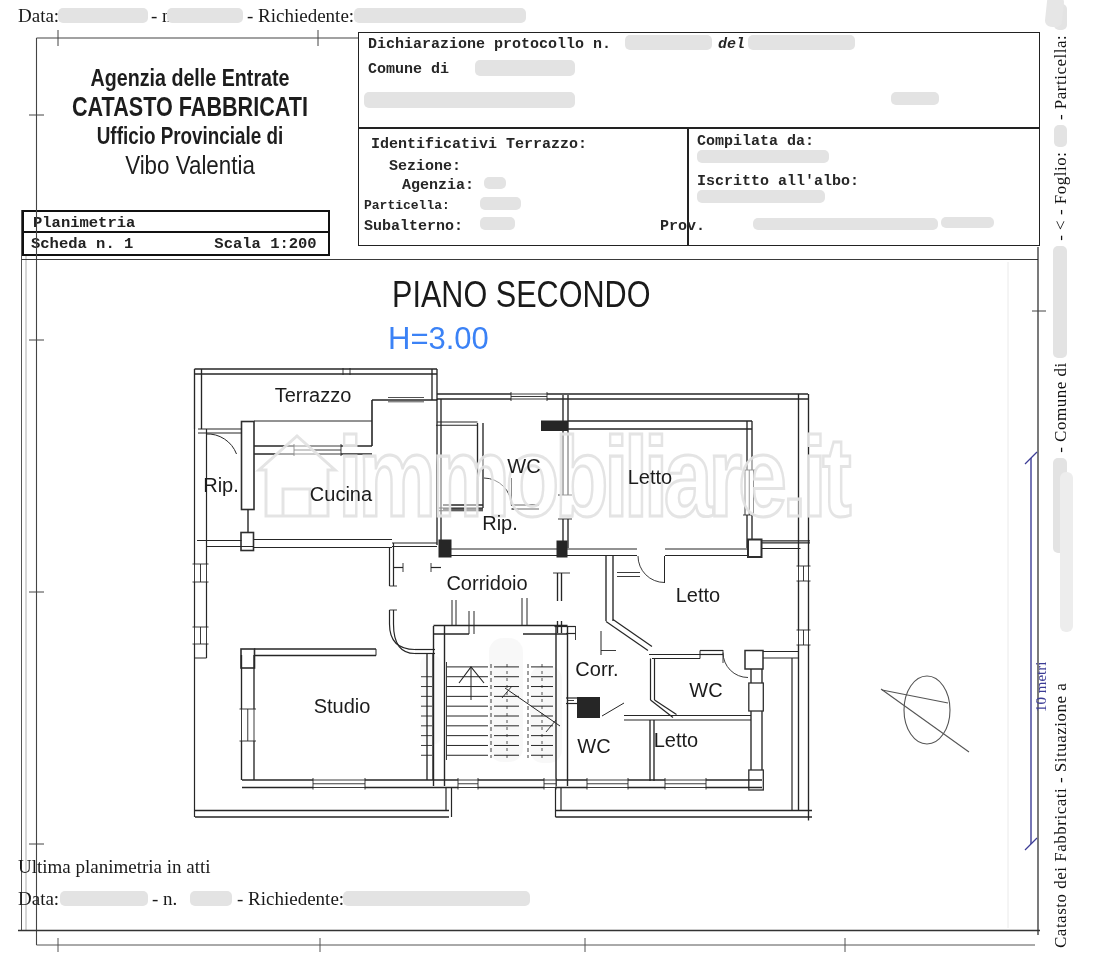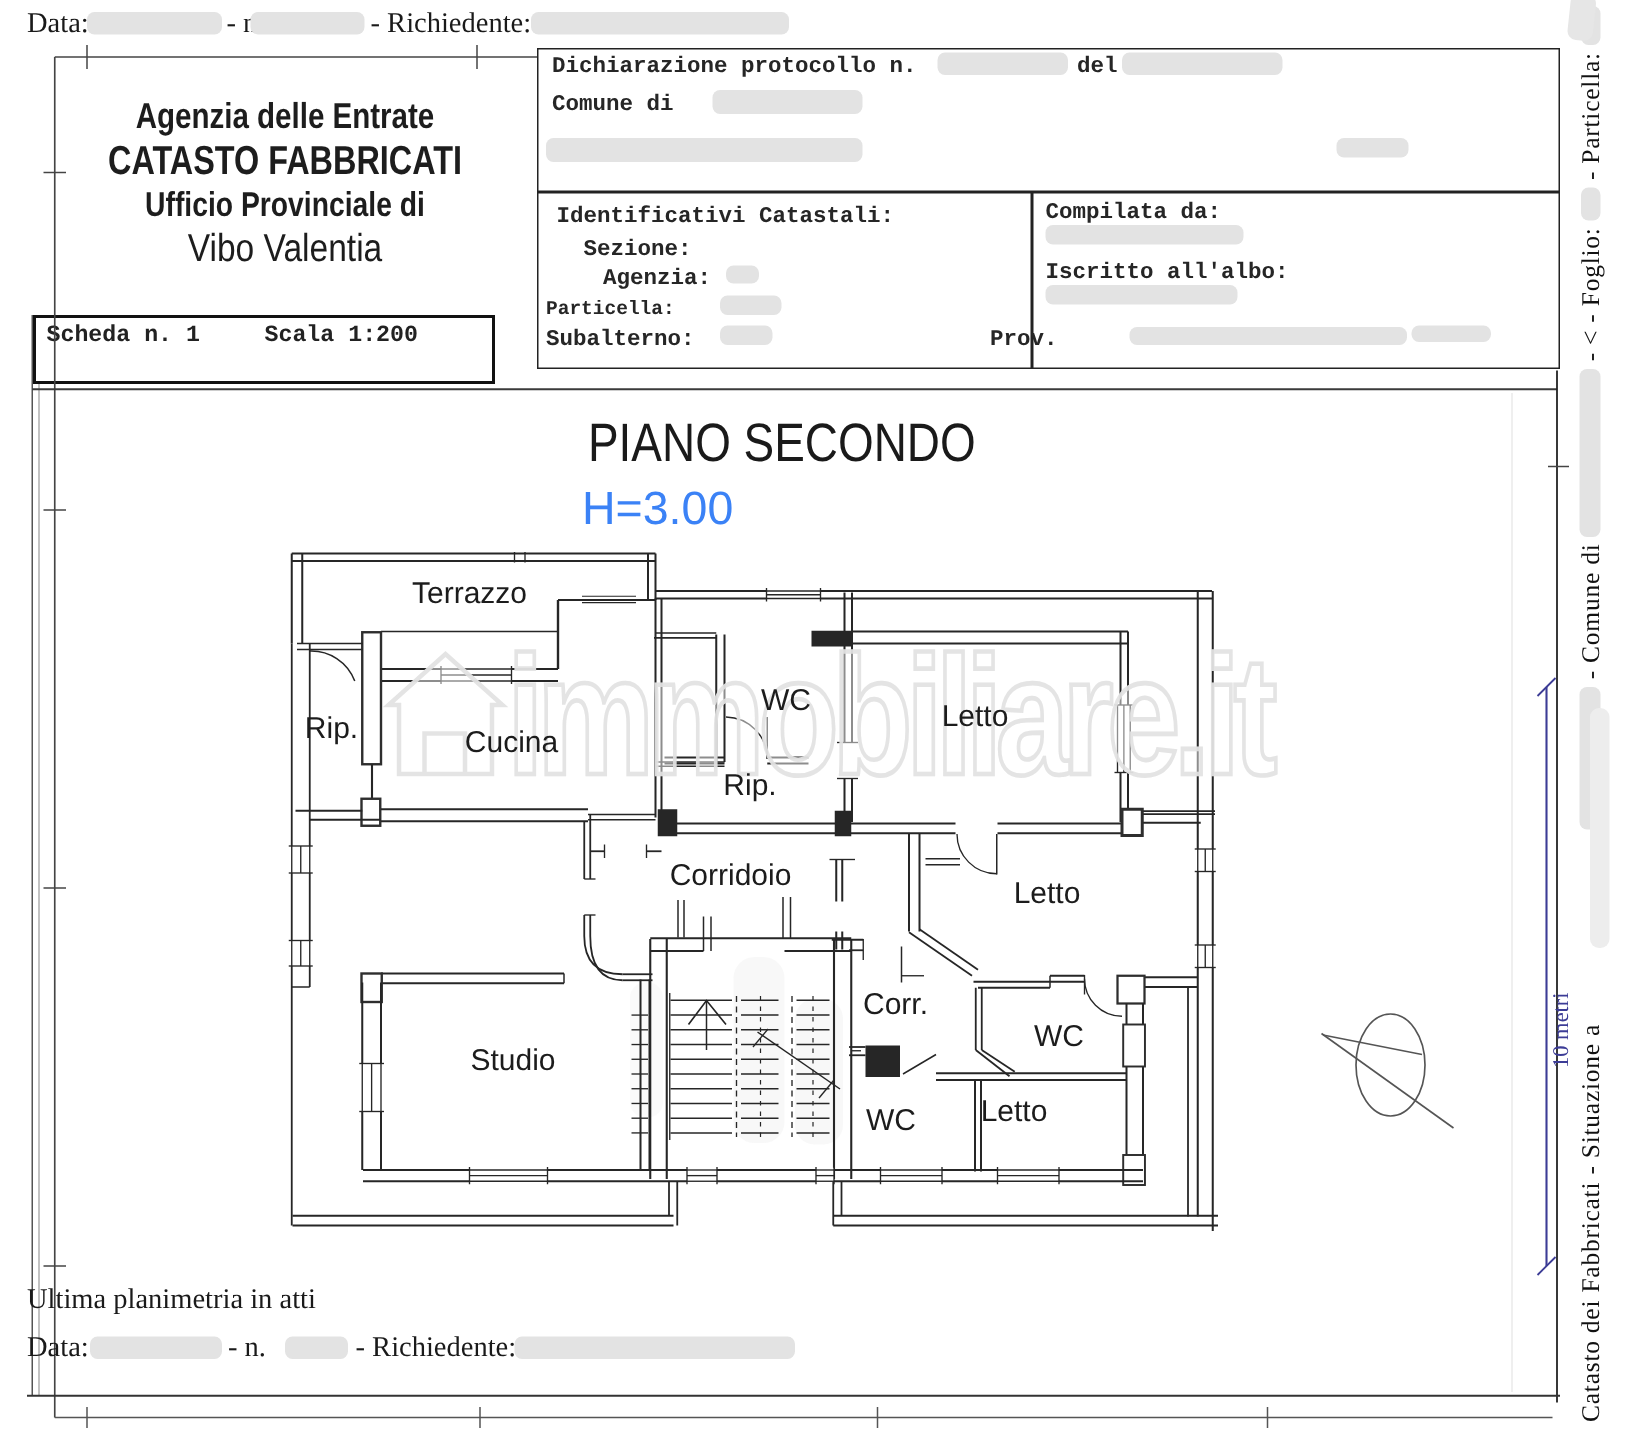--- a/index.html
+++ b/index.html
@@ -7,34 +7,35 @@
     <div style="position:absolute;left:167px;top:8px;width:76px;height:15px;background:#e3e3e3;border-radius:5px"></div>
     <div style="position:absolute;left:247px;top:5px;font-family:'Liberation Serif',serif;font-size:19px;color:#1a1a1a;white-space:nowrap;">- Richiedente:</div>
     <div style="position:absolute;left:354px;top:8px;width:172px;height:15px;background:#e3e3e3;border-radius:5px"></div>
     <div style="position:absolute;left:40px;top:64px;width:300px;text-align:center;font-family:'Liberation Sans',sans-serif;font-weight:bold;color:#1d1d1d;">
       <div style="font-size:24px;transform:scaleX(0.82);letter-spacing:0px;">Agenzia delle Entrate</div>
       <div style="font-size:27px;margin-top:0px;transform:scaleX(0.80);">CATASTO FABBRICATI</div>
       <div style="font-size:23px;margin-top:0px;transform:scaleX(0.82);">Ufficio Provinciale di</div>
       <div style="font-size:26px;margin-top:0px;font-weight:500;transform:scaleX(0.86);">Vibo Valentia</div>
     </div>
     <div style="position:absolute;left:22px;top:210px;width:308px;height:46px;border:2.5px solid #111;background:#fff;">
-      <div style="font-family:'Liberation Mono',monospace;font-size:15.5px;font-weight:bold;color:#222;padding:2px 0 0 7px;">Scheda n. 1<span style="margin-left:43px;">Scala 1:200</span></div>
+      <div style="font-family:'Liberation Mono',monospace;font-size:15.5px;font-weight:bold;color:#222;padding:2px 0 0 9px;height:21px;border-bottom:2px solid #111;">Planimetria</div>
+      <div style="font-family:'Liberation Mono',monospace;font-size:15.5px;font-weight:bold;color:#222;padding:2px 0 0 7px;">Scheda n. 1<span style="margin-left:81px;">Scala 1:200</span></div>
     </div>
     <div style="position:absolute;left:358px;top:32px;width:682px;height:214px;border:1.5px solid #222;background:#fff;"></div>
     <div style="position:absolute;left:358px;top:127px;width:682px;height:1.5px;background:#222;"></div>
     <div style="position:absolute;left:687px;top:128px;width:1.5px;height:118px;background:#222;"></div>
     <div style="position:absolute;left:368px;top:36px;font-family:'Liberation Mono',monospace;font-size:15px;font-weight:bold;white-space:nowrap;color:#262626;">Dichiarazione protocollo n.</div>
     <div style="position:absolute;left:625px;top:35px;width:87px;height:15px;background:#e3e3e3;border-radius:5px"></div>
-    <div style="position:absolute;left:718px;top:36px;font-family:'Liberation Mono',monospace;font-size:15px;font-weight:bold;white-space:nowrap;color:#262626;">del</div>
+    <div style="position:absolute;left:718px;top:36px;font-family:'Liberation Mono',monospace;font-size:15px;font-weight:bold;white-space:nowrap;color:#262626;font-style:italic;">del</div>
     <div style="position:absolute;left:748px;top:35px;width:107px;height:15px;background:#e3e3e3;border-radius:5px"></div>
     <div style="position:absolute;left:368px;top:61px;font-family:'Liberation Mono',monospace;font-size:15px;font-weight:bold;white-space:nowrap;color:#262626;">Comune di</div>
     <div style="position:absolute;left:475px;top:60px;width:100px;height:16px;background:#e3e3e3;border-radius:5px"></div>
     <div style="position:absolute;left:364px;top:92px;width:211px;height:16px;background:#e3e3e3;border-radius:5px"></div>
     <div style="position:absolute;left:891px;top:92px;width:48px;height:13px;background:#e3e3e3;border-radius:5px"></div>
-    <div style="position:absolute;left:371px;top:136px;font-family:'Liberation Mono',monospace;font-size:15px;font-weight:bold;white-space:nowrap;color:#262626;">Identificativi Catastali:</div>
+    <div style="position:absolute;left:371px;top:136px;font-family:'Liberation Mono',monospace;font-size:15px;font-weight:bold;white-space:nowrap;color:#262626;">Identificativi Terrazzo:</div>
     <div style="position:absolute;left:389px;top:158px;font-family:'Liberation Mono',monospace;font-size:15px;font-weight:bold;white-space:nowrap;color:#262626;">Sezione:</div>
     <div style="position:absolute;left:402px;top:177px;font-family:'Liberation Mono',monospace;font-size:15px;font-weight:bold;white-space:nowrap;color:#262626;">Agenzia:</div>
     <div style="position:absolute;left:484px;top:177px;width:22px;height:12px;background:#e3e3e3;border-radius:5px"></div>
     <div style="position:absolute;left:364px;top:198px;font-family:'Liberation Mono',monospace;font-size:13px;font-weight:bold;white-space:nowrap;color:#262626;">Particella:</div>
     <div style="position:absolute;left:480px;top:197px;width:41px;height:13px;background:#e3e3e3;border-radius:5px"></div>
     <div style="position:absolute;left:364px;top:218px;font-family:'Liberation Mono',monospace;font-size:15px;font-weight:bold;white-space:nowrap;color:#262626;">Subalterno:</div>
     <div style="position:absolute;left:480px;top:217px;width:35px;height:13px;background:#e3e3e3;border-radius:5px"></div>
     <div style="position:absolute;left:697px;top:133px;font-family:'Liberation Mono',monospace;font-size:15px;font-weight:bold;white-space:nowrap;color:#262626;">Compilata da:</div>
     <div style="position:absolute;left:697px;top:150px;width:132px;height:13px;background:#e3e3e3;border-radius:5px"></div>
     <div style="position:absolute;left:697px;top:173px;font-family:'Liberation Mono',monospace;font-size:15px;font-weight:bold;white-space:nowrap;color:#262626;">Iscritto all'albo:</div>

